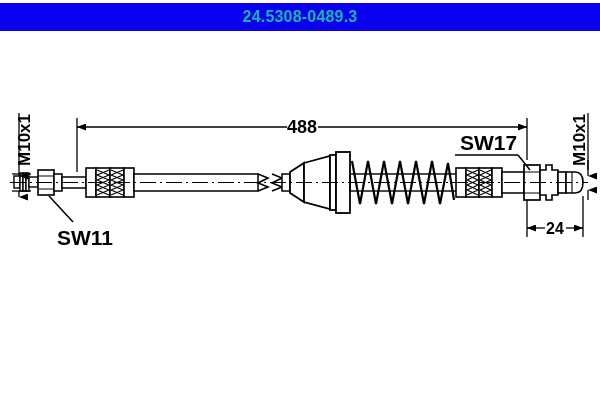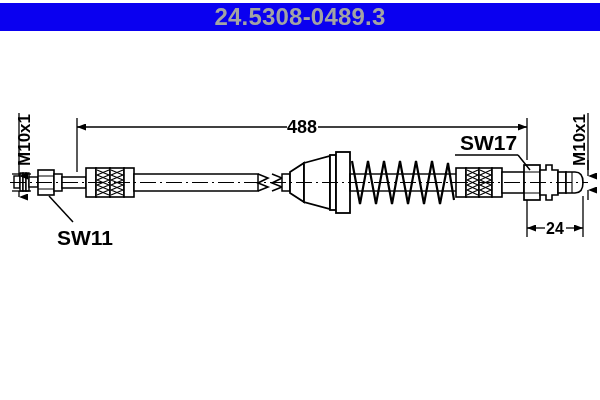--- a/index.html
+++ b/index.html
@@ -24,23 +24,23 @@
     top: 3px;
     width: 600px;
     height: 28px;
     background: #0a00f0;
     display: flex;
     align-items: center;
     justify-content: center;
     gap: 26px;
   }
   #header-banner .hdr-text {
-    color: #a3a3a3;
+    color: #14b8a6;
     font-family: "Liberation Sans", sans-serif;
-    font-size: 24px;
+    font-size: 16px;
     font-weight: bold;
     letter-spacing: 0.2px;
     line-height: 1;
     white-space: nowrap;
   }
   #drawing-svg {
     position: absolute;
     left: 0;
     top: 0;
     width: 600px;

